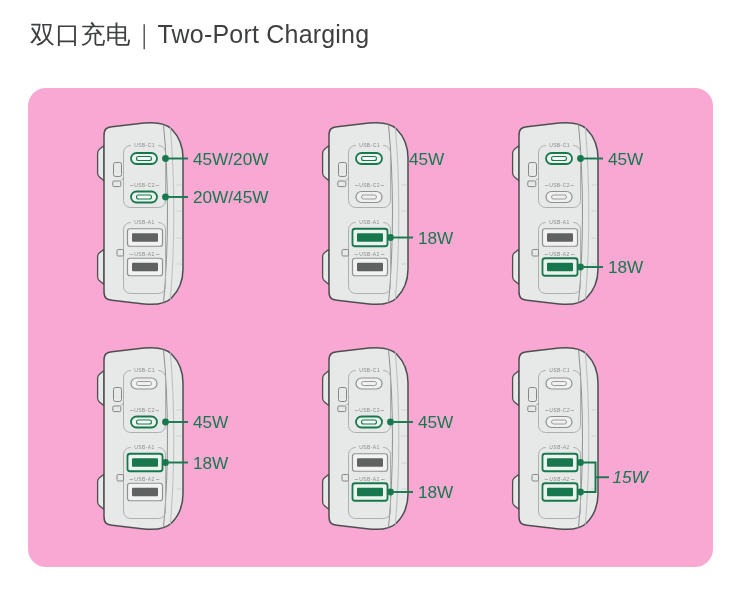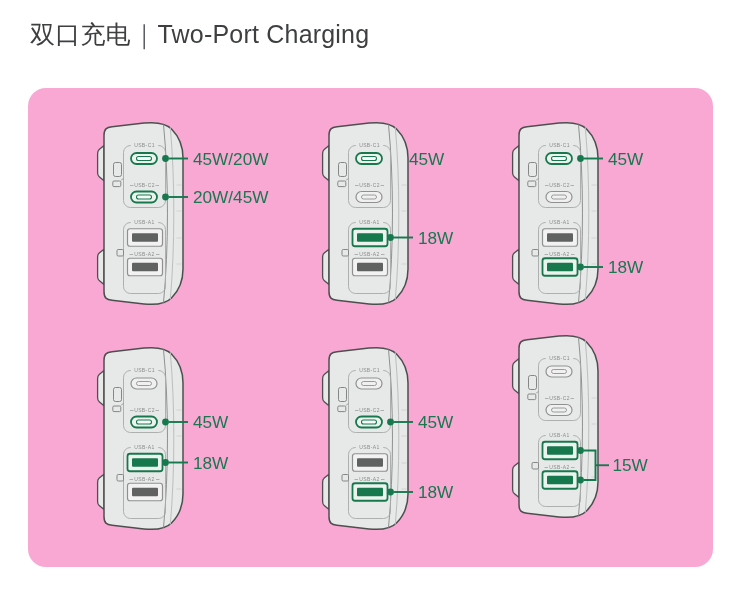--- a/index.html
+++ b/index.html
@@ -15,21 +15,21 @@
   .panel{
     position:absolute;left:28px;top:88px;width:685px;height:479px;
     background:#f9a8d4;border-radius:18px;
   }
   .cell{position:absolute;width:212px;height:228px;}
   .cell-1{left:56px;top:29px;}
   .cell-2{left:281px;top:29px;}
   .cell-3{left:471px;top:29px;}
   .cell-4{left:56px;top:254px;}
   .cell-5{left:281px;top:254px;}
-  .cell-6{left:471px;top:242px;}
+  .cell-6{left:471px;top:254px;font-style:italic;}
   svg text{font-family:"Liberation Sans",sans-serif;}
 </style>
 </head>
 <body>
 
 <h1 class="title"><span>双口充电</span><span class="divider">｜</span><span>Two-Port Charging</span></h1>
 
 <main class="panel">
   <div class="cell cell-1"><svg width="212" height="228" viewBox="0 0 212 228">
         <g>

